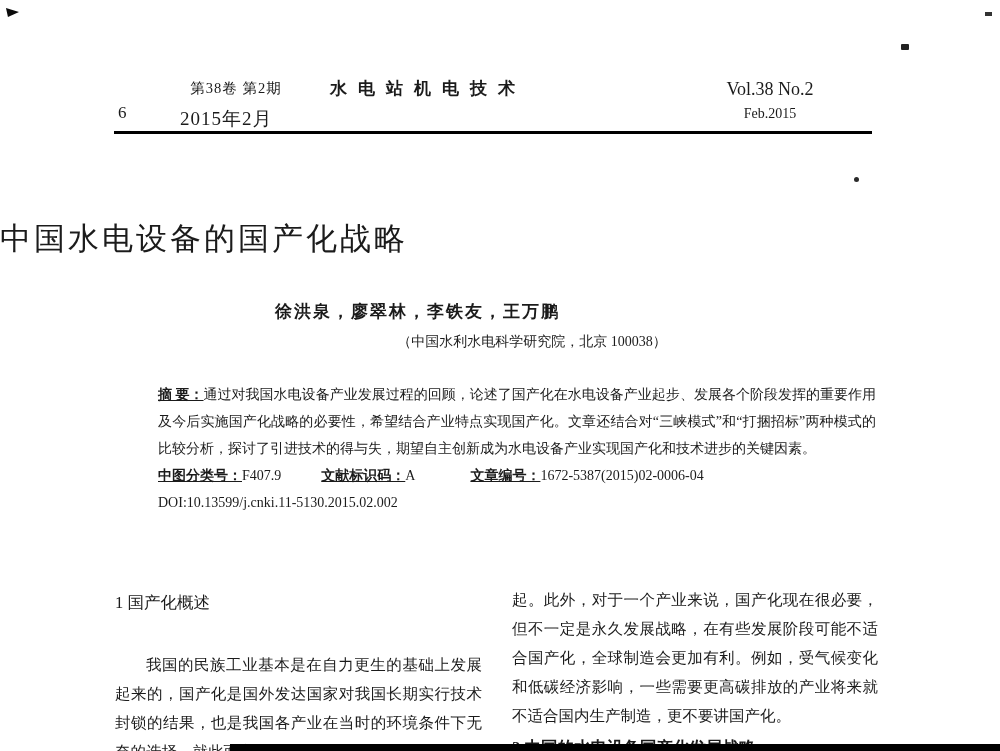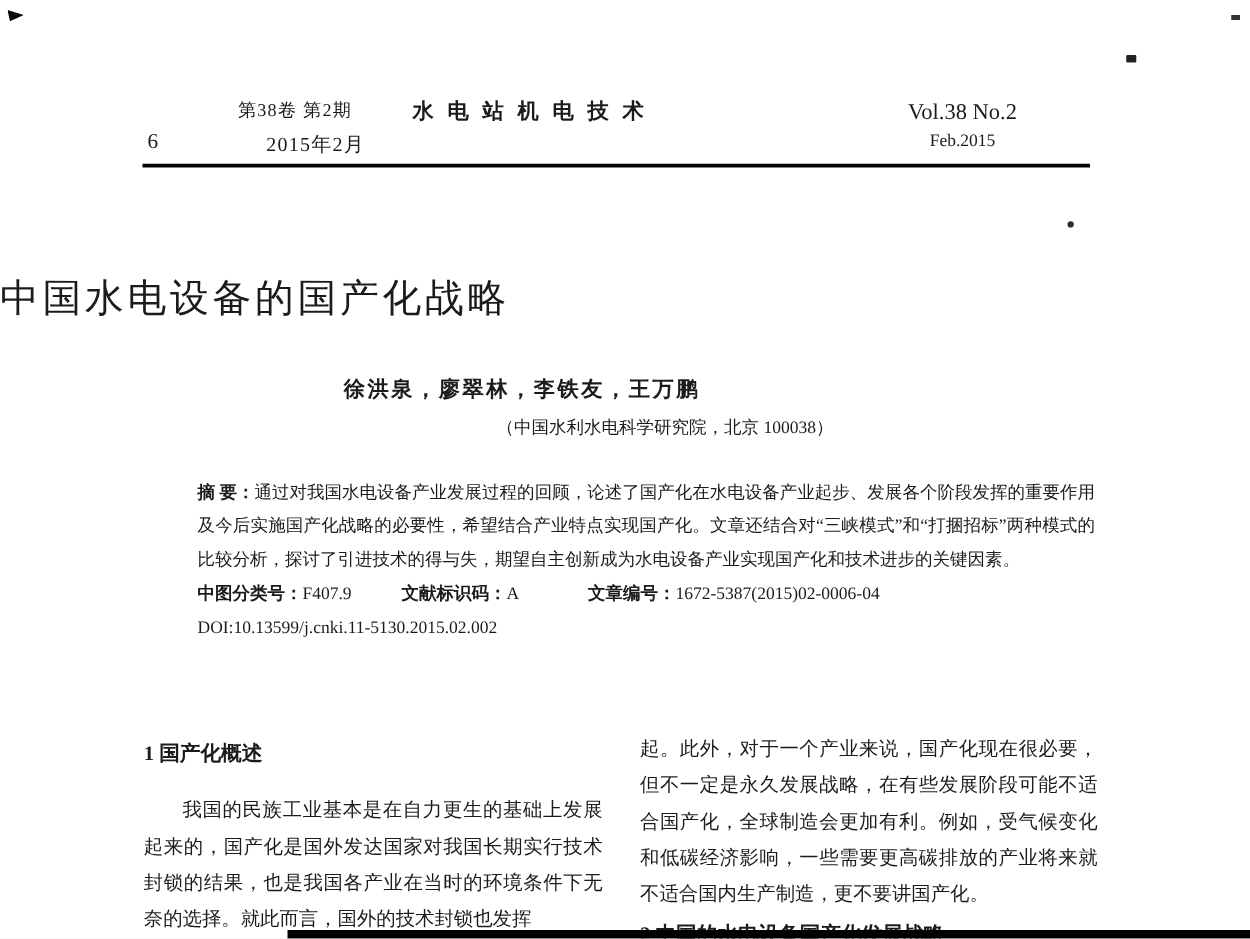--- a/index.html
+++ b/index.html
@@ -8,42 +8,42 @@
     width:1000px;height:751px;
     background:#ffffff;
     overflow:hidden;
     font-family:"Liberation Serif","DejaVu Serif",serif;
     color:#1b1b1b;
   }
   
   .hdr-txt{position:absolute;white-space:nowrap;}
   .page-num{left:118px;top:103px;font-size:17px;}
   .vol-cn{left:180px;top:79px;width:112px;text-align:center;font-size:14.5px;letter-spacing:1px;}
-  .date-cn{left:180px;top:106px;width:112px;text-align:right;font-size:16px;letter-spacing:1px;}
+  .date-cn{left:180px;top:106px;width:112px;text-align:left;font-size:19px;letter-spacing:1px;}
   .journal-cn{left:330px;top:77px;width:390px;text-align:left;font-size:17px;font-weight:bold;letter-spacing:11px;}
   .journal-en{left:300px;top:111px;width:450px;text-align:center;font-size:13px;font-weight:bold;white-space:nowrap;}
   .vol-en{left:715px;top:79px;width:110px;text-align:center;font-size:18px;}
   .date-en{left:715px;top:106px;width:110px;text-align:center;font-size:14px;}
   .hdr-rule{position:absolute;left:114px;top:131px;width:758px;height:3px;background:#000;}
   
   .art-title{position:absolute;left:0;top:218px;width:796px;text-align:left;
     font-size:31px;font-weight:normal;letter-spacing:3px;}
   .authors{position:absolute;left:0;top:300px;width:835px;text-align:center;
     font-size:17px;font-weight:600;letter-spacing:2px;}
   .affil{position:absolute;left:0;top:333px;width:1000px;text-align:center;font-size:14px;padding-left:32px;}
   .meta{position:absolute;left:158px;top:381px;width:718px;font-size:14px;line-height:27px;}
   .meta p{margin:0;text-align:justify;}
-  .b{font-weight:bold;}
+  .b{font-weight:bold;text-decoration:underline;}
   .gap1{margin-left:40px;}
   .gap2{margin-left:55px;}
   
   .col{position:absolute;font-size:15.5px;line-height:29px;}
   .col-left{left:115px;top:592px;width:367px;}
   .col-right{left:512px;top:585px;width:366px;}
-  .sec-h{font-size:16.5px;font-weight:bold;line-height:22px;margin:0 0 20px 0;}
+  .sec-h{font-size:16.5px;font-weight:normal;line-height:22px;margin:0 0 36px 0;}
   .sec-h2{font-size:16.5px;font-weight:bold;line-height:24px;margin:6px 0 0 0;}
   .para{margin:0;text-align:justify;}
   .indent{text-indent:2em;}
   
   .artifact{position:absolute;background:#0a0a0a;}
   .a-tl{left:6px;top:8px;width:13px;height:9px;clip-path:polygon(0 0,100% 45%,15% 100%);}
   .a-tr{left:901px;top:44px;width:8px;height:6px;border-radius:1px;background:#222;}
   .a-corner{left:985px;top:12px;width:7px;height:4px;background:#333;}
   .a-dot{left:854px;top:177px;width:5px;height:5px;border-radius:50%;background:#2a2a2a;}
   .bottom-bar{left:230px;top:744px;width:770px;height:7px;background:#000;}

